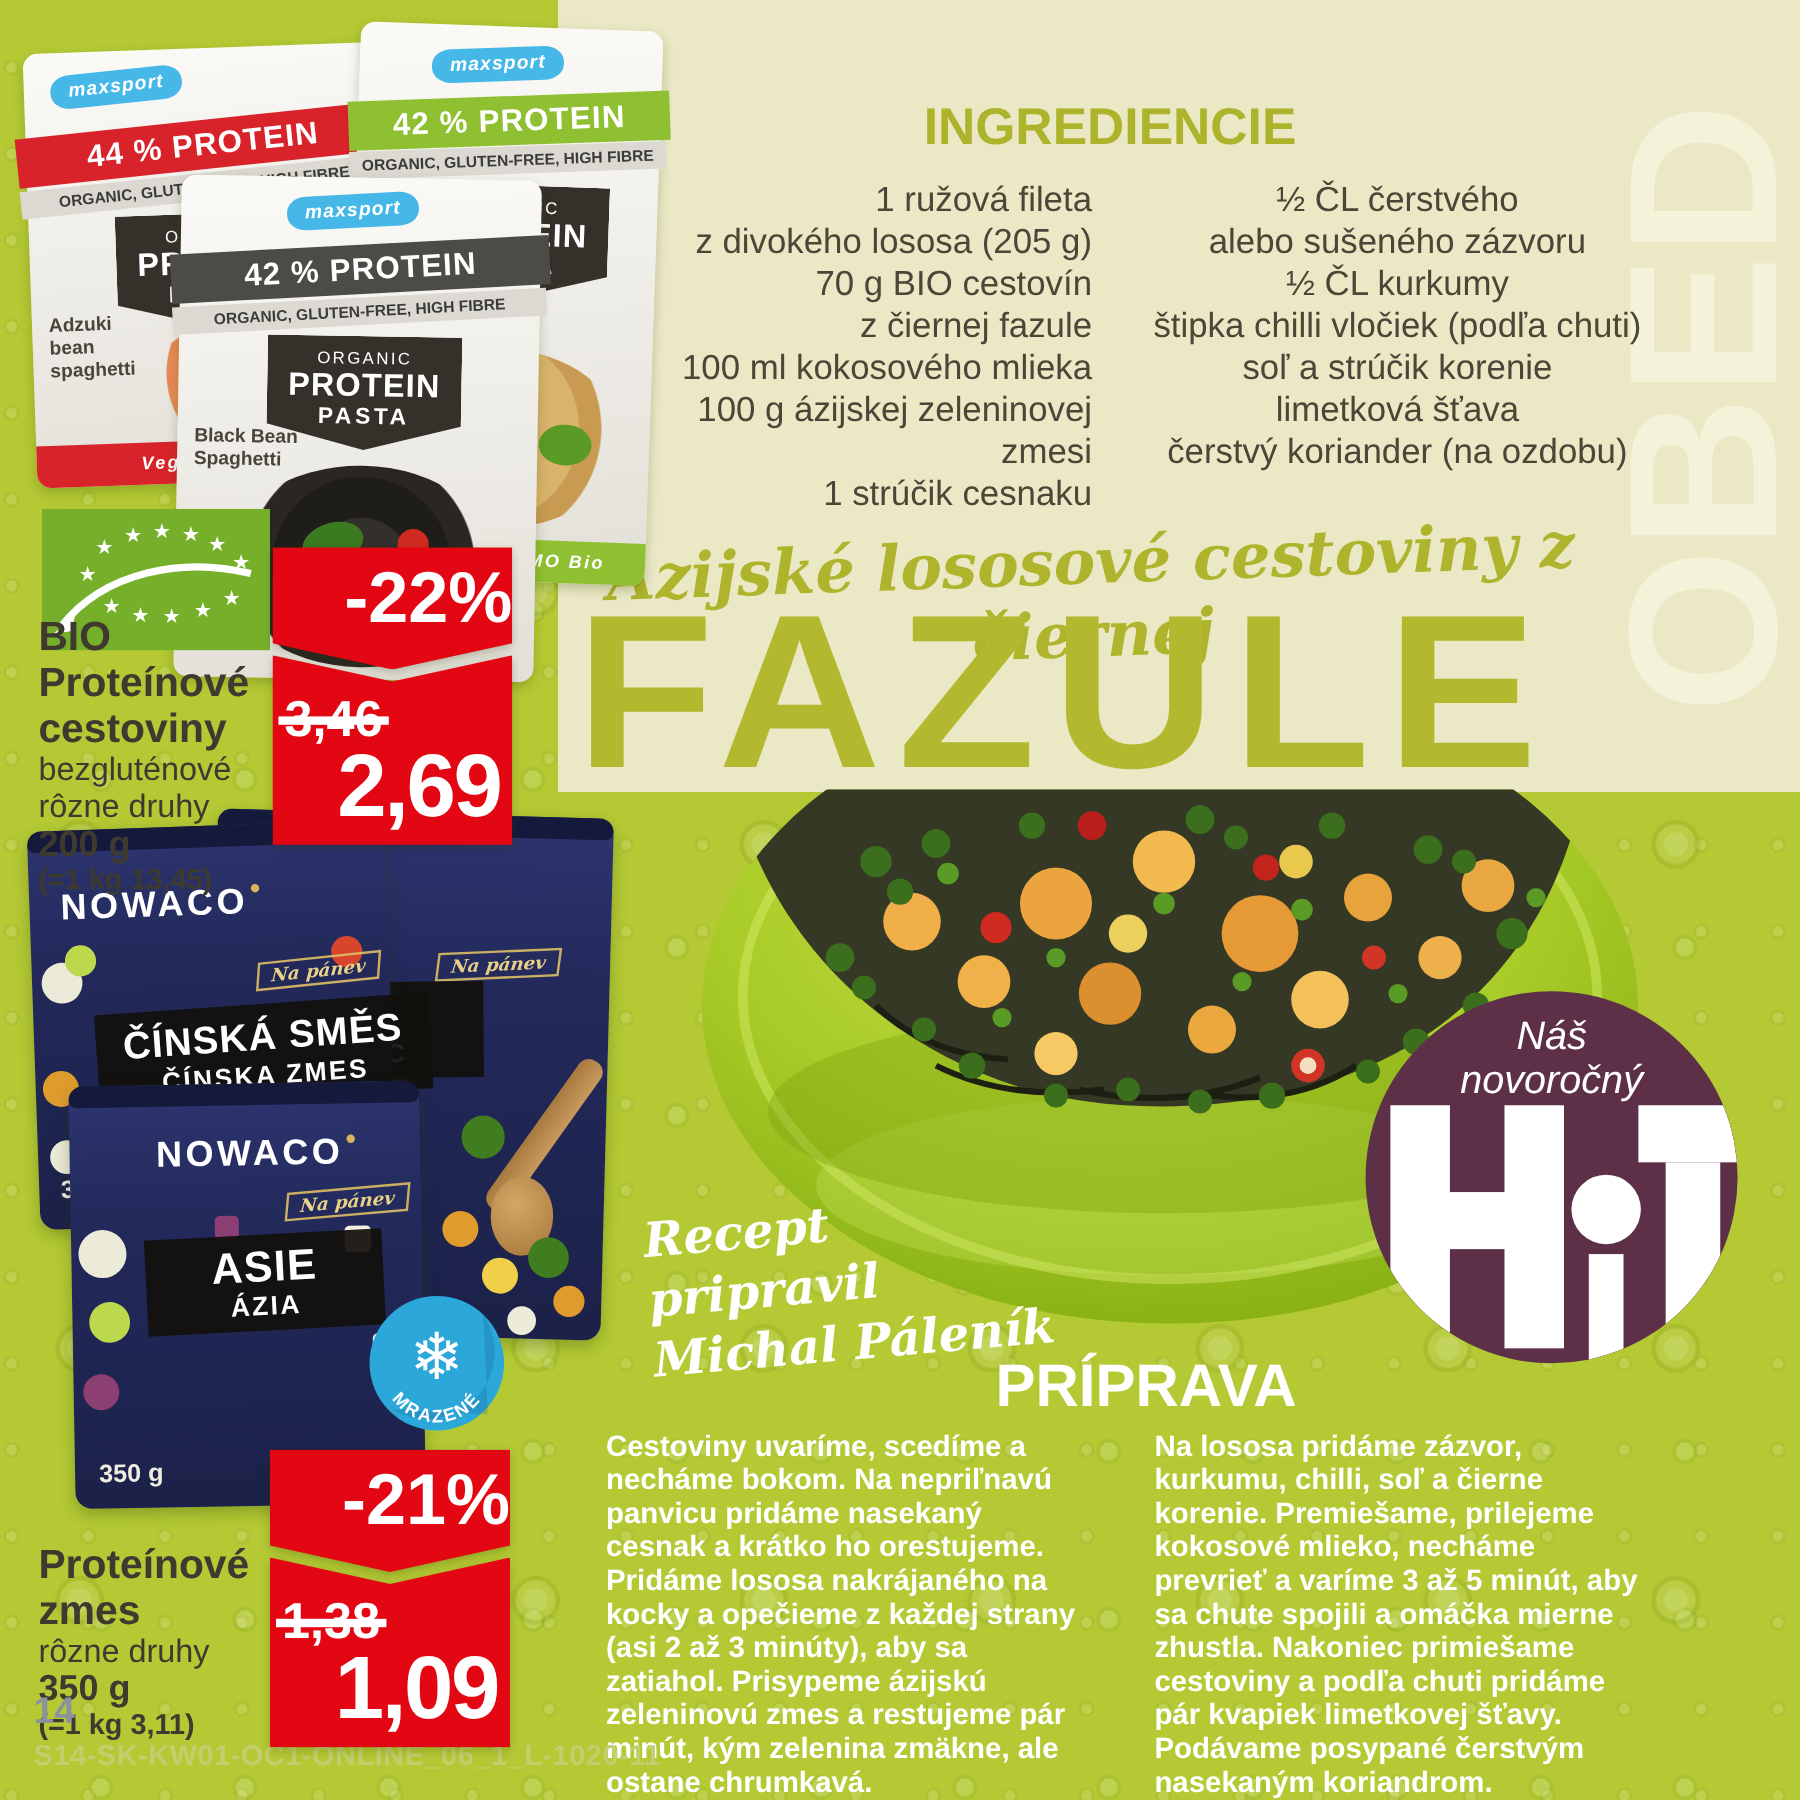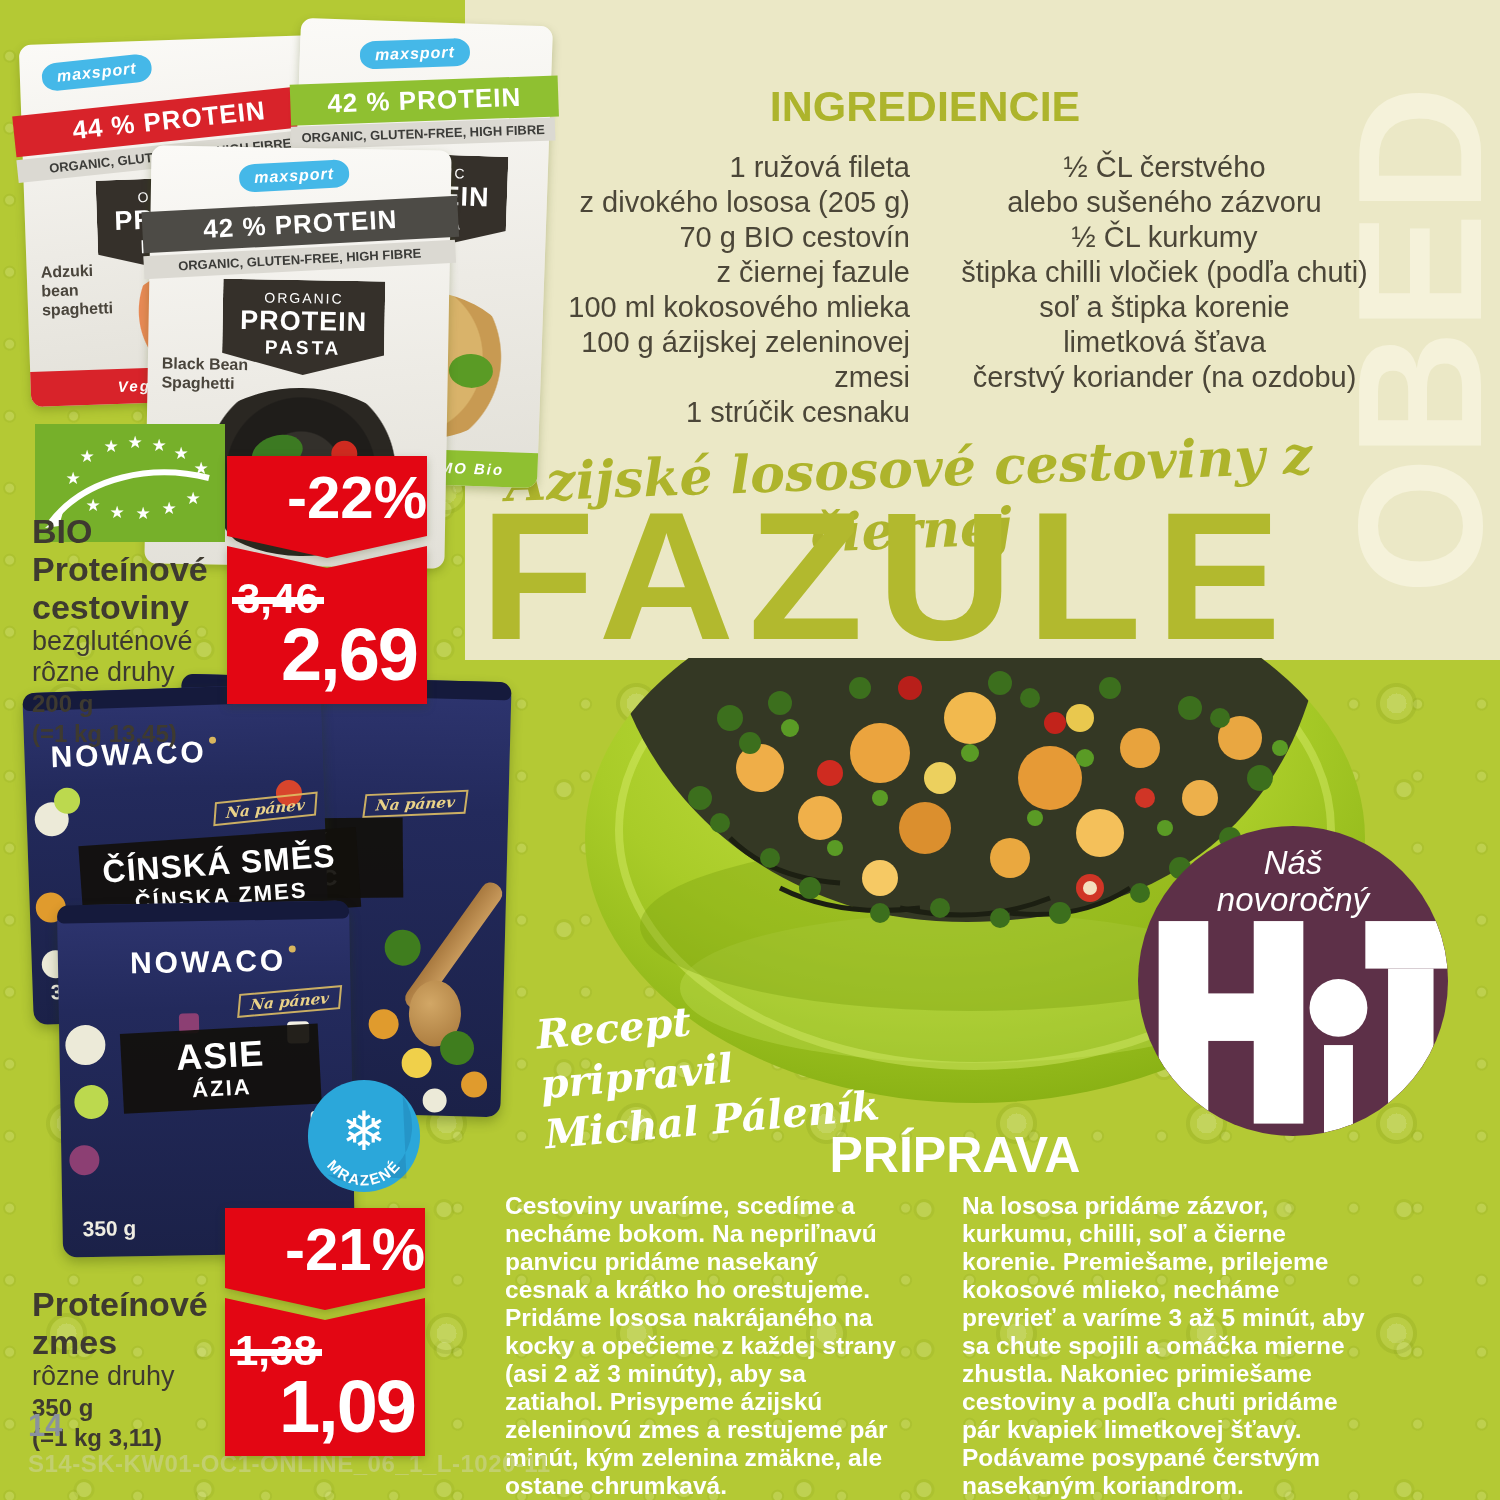--- a/index.html
+++ b/index.html
@@ -68,21 +68,21 @@
   .disc-top{background:#e30613;color:#fff;text-align:right;font-weight:800;font-size:60px;line-height:1;padding:12px 0 30px;
     clip-path:polygon(0 0,100% 0,100% calc(100% - 22px),50% 100%,0 calc(100% - 22px))}
   .disc-bot{background:#e30613;margin-top:-12px;clip-path:polygon(0 0,50% 22px,100% 0,100% 100%,0 100%);padding:32px 10px 14px}
   .disc-old{color:#fff;font-weight:700;font-size:42px;line-height:1;position:relative;display:inline-block}
   .disc-old::after{content:"";position:absolute;left:-5px;right:-5px;top:45%;height:7px;background:#fff}
   .disc-new{color:#fff;font-weight:800;font-size:74px;line-height:.95;text-align:right;letter-spacing:-2px}
   
   .ptext{position:absolute;color:#3e3a30;z-index:6}
   .ptitle{font-size:34px;font-weight:800;line-height:38px}
   .pdetail{font-size:27px;line-height:31px}
-  .pweight{font-size:24px;font-weight:700;line-height:31px}
+  .pweight{font-size:30px;font-weight:700;line-height:31px}
   .punit{font-size:24px;font-weight:700;line-height:30px}
   .mraz{position:absolute;left:306px;top:1078px;z-index:9}
   .eu{position:absolute;left:35px;top:424px;z-index:5}
   .pagenum{position:absolute;left:28px;top:1408px;color:#8a929e;font-weight:800;font-size:31px;z-index:6}
   .code{position:absolute;left:28px;top:1450px;color:#c2cf6e;font-weight:700;font-size:24px;letter-spacing:.5px;z-index:6}
 </style>
 </head>
 <body>
 
 <div class="page">
@@ -99,21 +99,21 @@
     <div>z čiernej fazule</div>
     <div>100 ml kokosového mlieka</div>
     <div>100 g ázijskej zeleninovej zmesi</div>
     <div>1 strúčik cesnaku</div>
   </div>
   <div class="ing-col ing-col2">
     <div>½ ČL čerstvého</div>
     <div>alebo sušeného zázvoru</div>
     <div>½ ČL kurkumy</div>
     <div>štipka chilli vločiek (podľa chuti)</div>
-    <div>soľ a štipka korenie</div>
+    <div>soľ a strúčik korenie</div>
     <div>limetková šťava</div>
     <div>čerstvý koriander (na ozdobu)</div>
   </div>
 
   <div class="script-title">Ázijské lososové cestoviny z čiernej</div>
   <div class="fazule">FAZULE</div>
 
   <svg class="bowl" width="790" height="455" viewBox="0 0 790 455">
     <defs>
       <radialGradient id="bg1" cx="45%" cy="28%" r="80%">

